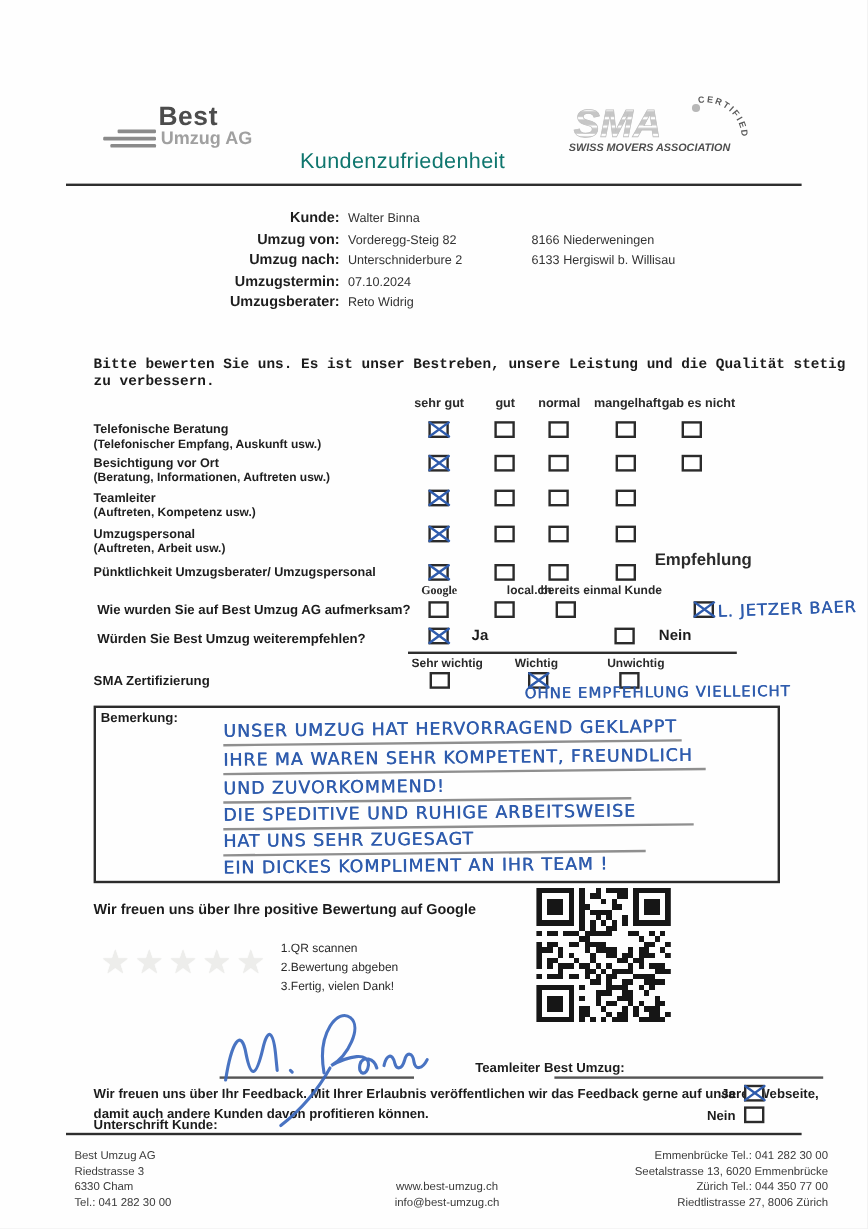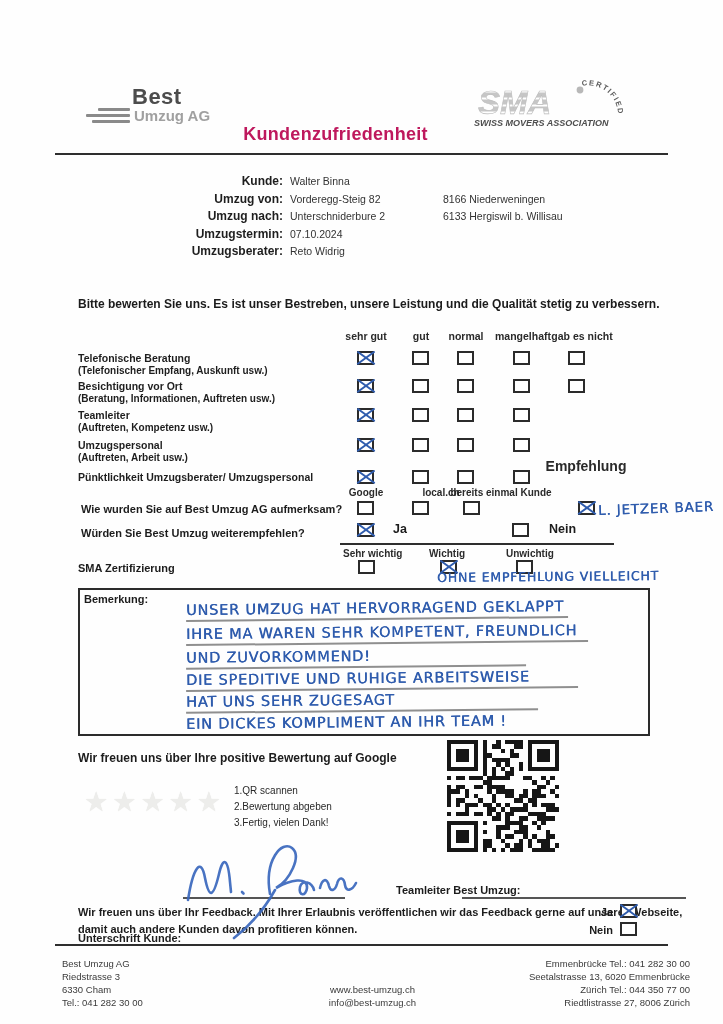--- a/index.html
+++ b/index.html
@@ -7,31 +7,31 @@
         font-family:"Liberation Sans",sans-serif;color:#222;overflow:hidden;}
   .abs{position:absolute;}
 
   
   .best-logo{left:80px;top:82px;width:160px;height:56px;}
   .best-line{position:absolute;background:#8a8a8a;height:2.5px;border-radius:1px;}
   .best-top{font-size:22px;font-weight:bold;color:#4c4c4c;letter-spacing:.5px;position:absolute;left:52px;top:2px;}
   .best-sub{font-size:15px;font-weight:bold;color:#a0a0a0;position:absolute;left:54px;top:25px;}
 
   
-  .title{left:0;top:124px;width:671px;text-align:center;font-size:18px;font-weight:bold;color:#be185d;letter-spacing:.3px;}
+  .title{left:0;top:124px;width:671px;text-align:center;font-size:18px;font-weight:normal;color:#0f766e;letter-spacing:.3px;}
   .rule{position:absolute;background:#2e2e2e;height:2px;}
 
   
   .info-rows{left:70px;top:174px;width:600px;}
   .info-row{display:flex;align-items:baseline;height:17.5px;}
   .info-label{width:213px;text-align:right;font-weight:bold;font-size:12px;color:#1e1e1e;}
   .info-value{margin-left:7px;font-size:10.5px;color:#333;width:150px;}
   .info-value2{font-size:10.5px;color:#333;margin-left:3px;}
 
-  .intro{left:78px;top:297px;font-size:12px;font-weight:bold;color:#1b1b1b;}
+  .intro{left:78px;top:297px;font-size:12px;font-weight:bold;color:#1b1b1b;font-family:Liberation Mono, monospace;}
 
   
   .col-hdr{position:absolute;transform:translateX(-50%);font-size:10.5px;font-weight:600;color:#2a2a2a;white-space:nowrap;}
   .rating-row{position:absolute;left:0;width:723px;height:28px;}
   .row-label{position:absolute;left:78px;top:3px;font-size:10.5px;font-weight:bold;color:#1e1e1e;white-space:nowrap;}
   .row-sublabel{position:absolute;left:78px;top:16px;font-size:10px;font-weight:bold;color:#1e1e1e;white-space:nowrap;}
 
   .cb{position:absolute;width:17px;height:14px;border:2px solid #2b2b2b;background:#fff;box-sizing:border-box;}
   .cb.checked::before,.cb.checked::after{content:"";position:absolute;top:50%;left:50%;width:22px;height:2.3px;
       background:var(--ink);border-radius:2px;}
@@ -177,21 +177,21 @@
       <div class="rating-row" style="top: 468px;">
         <div class="row-label">Pünktlichkeit Umzugsberater/ Umzugspersonal</div>
         <span class="cb checked" style="left: 357px; top: 2px;"></span>
         <span class="cb" style="left: 412px; top: 2px;"></span>
         <span class="cb" style="left: 457px; top: 2px;"></span>
         <span class="cb" style="left: 513px; top: 2px;"></span>
       </div>
     </div>
 
   <div id="source-headers">
-      <span class="col-hdr" style="position: absolute; left: 366px; top: 487px; font-size: 10px; font-weight: 700;">Google</span>
+      <span class="col-hdr" style="position: absolute; left: 366px; top: 487px; font-size: 10px; font-weight: 700; font-family: Liberation Serif, serif;">Google</span>
       <span class="col-hdr" style="position: absolute; left: 421px; top: 487px; font-size: 10px; font-weight: 700; margin-left: 20px;">local.ch</span>
       <span class="col-hdr" style="position: absolute; left: 501px; top: 487px; font-size: 10px; font-weight: 700;">bereits einmal Kunde</span>
       <span class="col-hdr" style="position: absolute; left: 586px; top: 458px; font-size: 14px; font-weight: 700;">Empfehlung</span>
     </div>
   <div class="question" style="top:503px;">Wie wurden Sie auf Best Umzug AG aufmerksam?</div>
   <div id="source-boxes">
       <span class="cb" style="left: 357px; top: 501px;"></span>
       <span class="cb" style="left: 412px; top: 501px;"></span>
       <span class="cb" style="left: 463px; top: 501px;"></span>
       <span class="cb checked" style="left: 578px; top: 501px;"></span>

